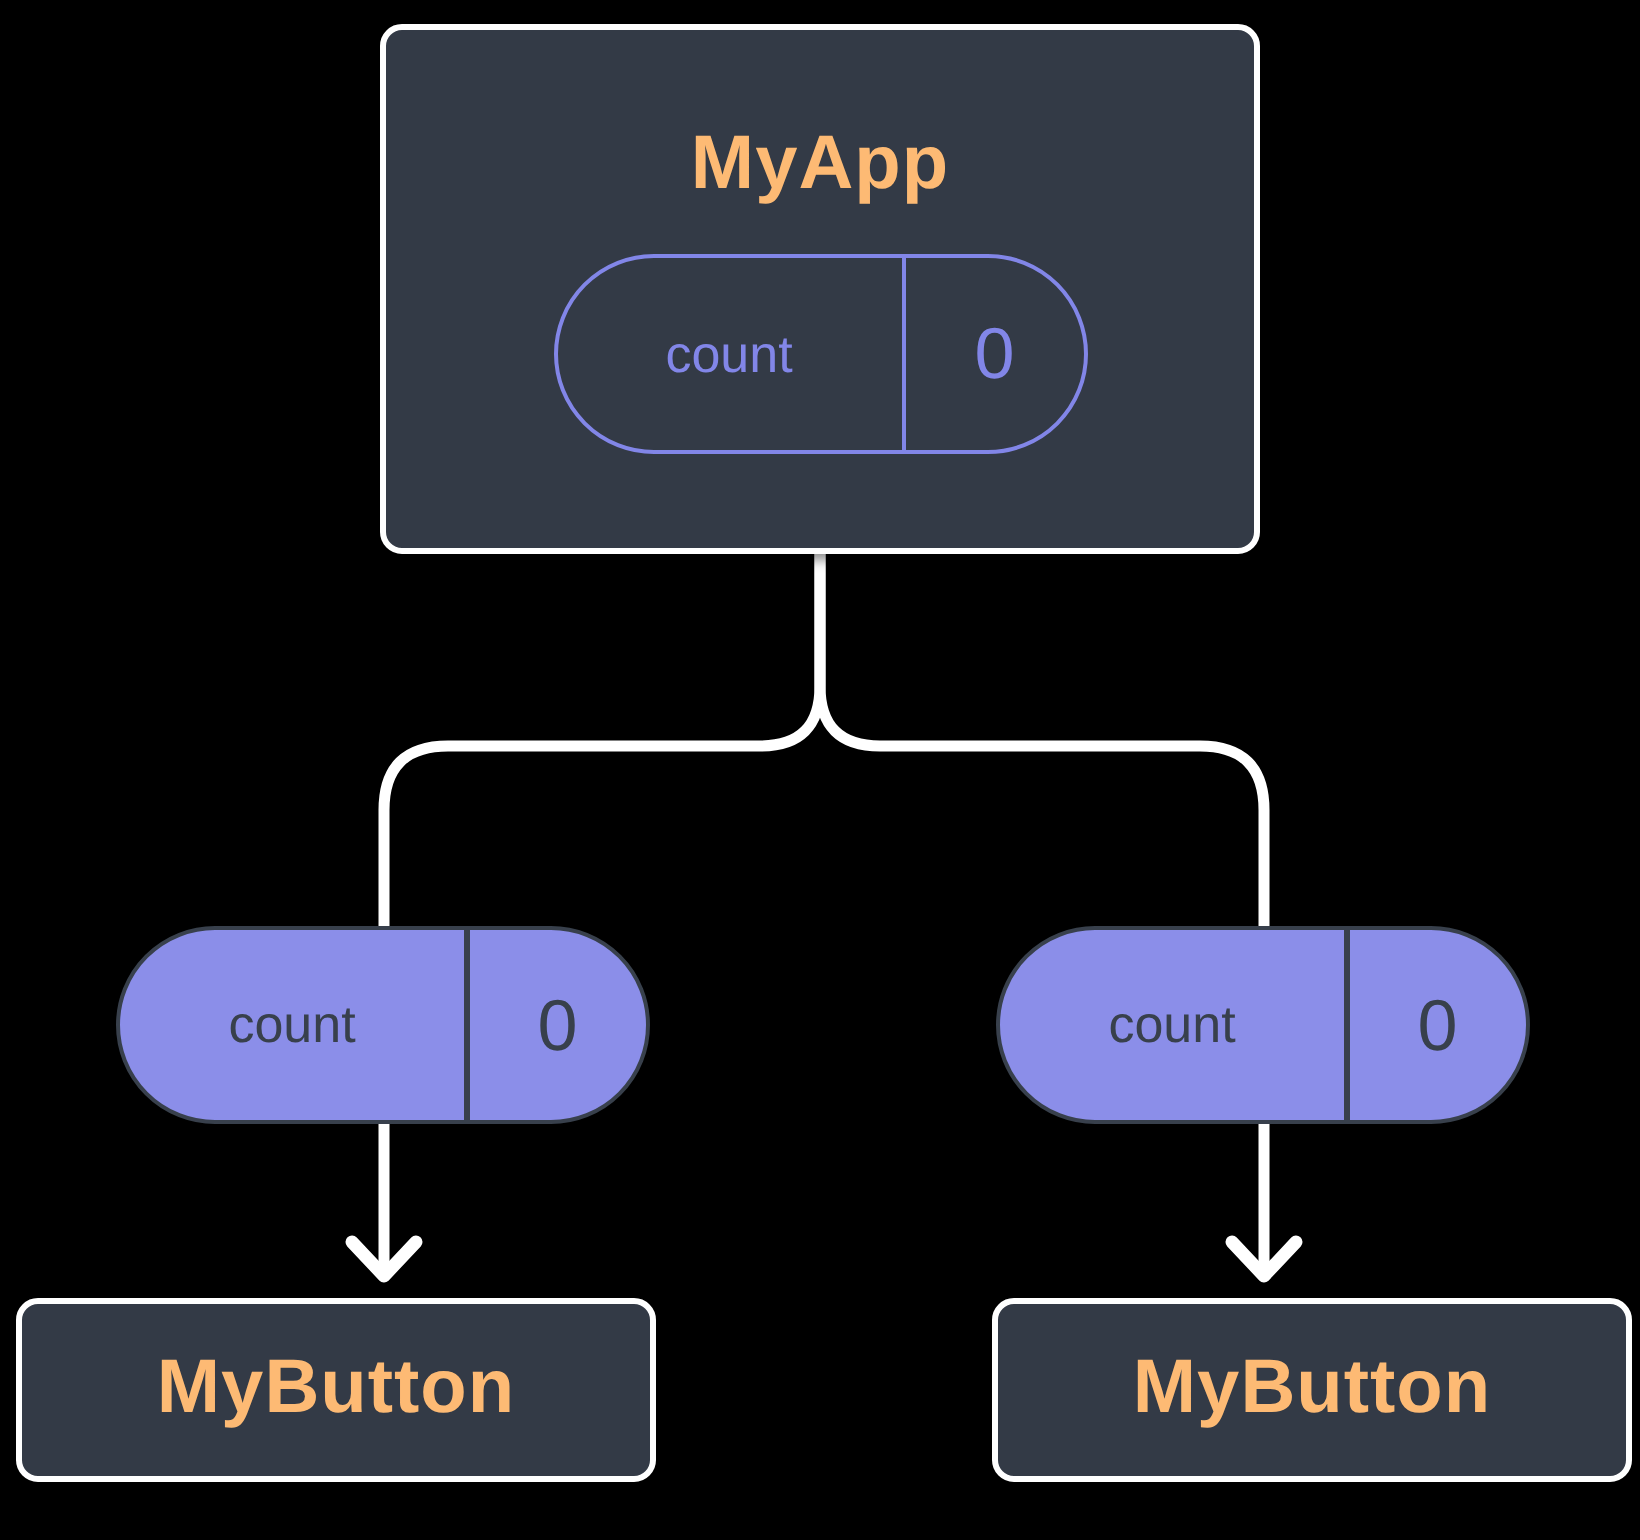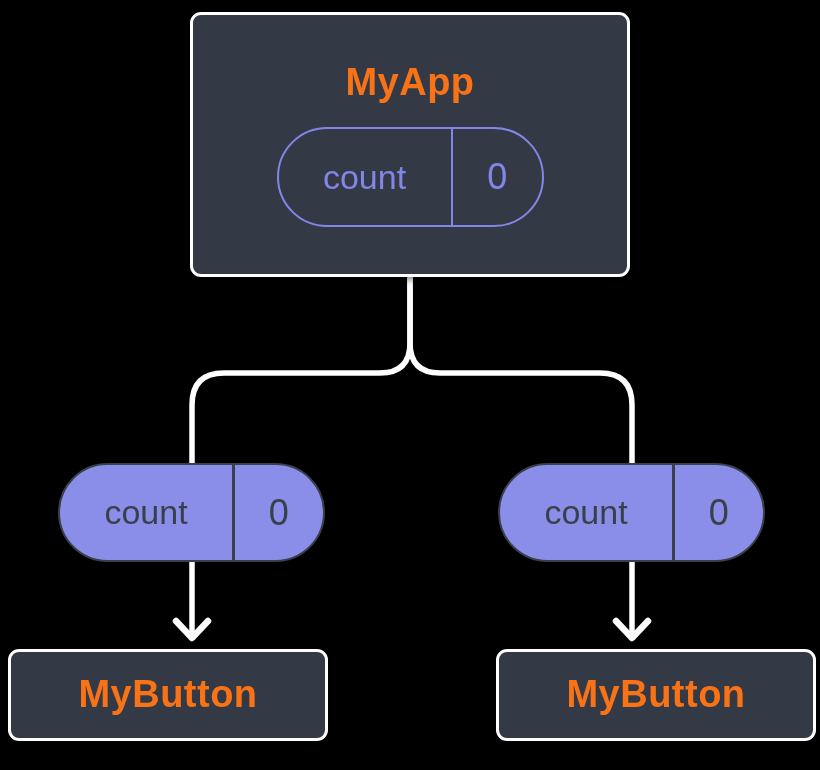--- a/index.html
+++ b/index.html
@@ -28,21 +28,21 @@
     align-items: center;
     justify-content: center;
     box-shadow: 0 3px 6px rgba(0,0,0,0.45);
   }
   .node-root {
     left: 190px; top: 12px;
     width: 440px; height: 265px;
     gap: 24px;
   }
   .node-title {
-    color: #f97316;
+    color: #fdba74;
     font-size: 38px;
     font-weight: 700;
     letter-spacing: 0.5px;
     line-height: 1.1;
   }
   .pill {
     display: flex;
     align-items: stretch;
     box-sizing: border-box;
     border-radius: 52px;
@@ -62,21 +62,21 @@
     background: #8b8ee9;
     color: #38404c;
     height: 99px;
   }
   .pill-filled .pill-sep { background: #38404c; }
   .pill-name {
     flex: 0 0 172px;
     display: flex;
     align-items: center;
     justify-content: center;
-    font-size: 34px;
+    font-size: 26px;
   }
   .pill-sep {
     flex: 0 0 2.5px;
   }
   .pill-value {
     flex: 1;
     display: flex;
     align-items: center;
     justify-content: center;
     font-size: 36px;

